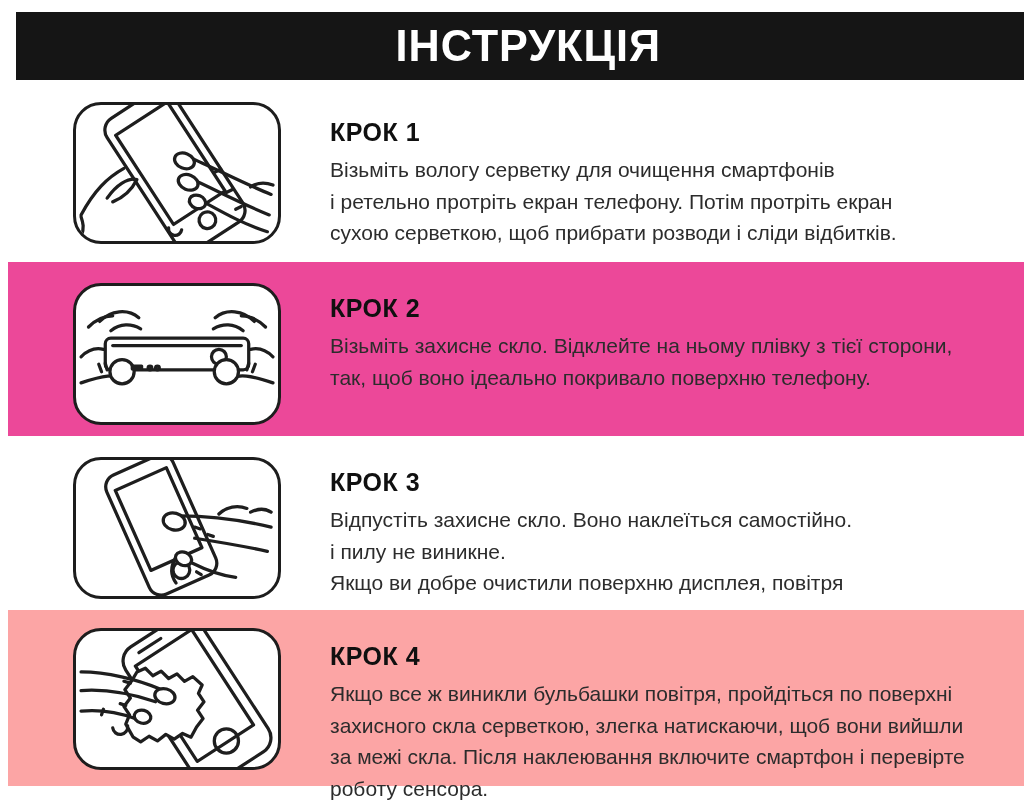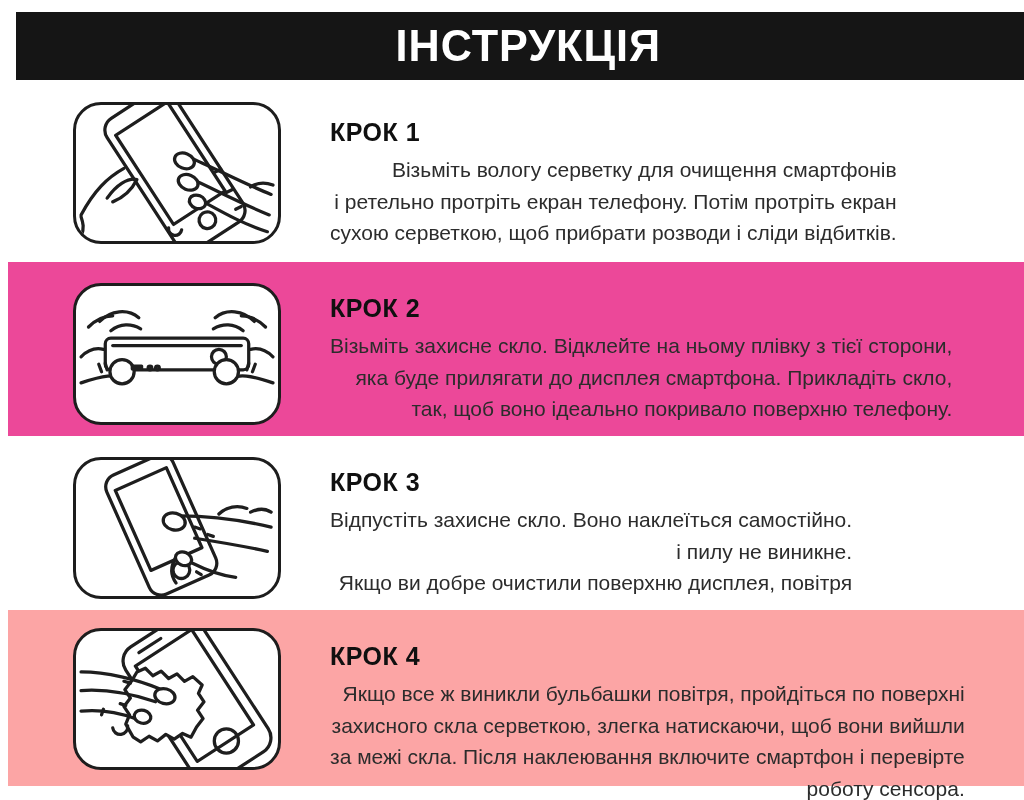--- a/index.html
+++ b/index.html
@@ -21,21 +21,21 @@
          border:3px solid #1d1d1d;border-radius:28px;overflow:hidden;}
   .band.b1 .illus{top:22px;}
   .band.b4 .illus{top:18px;}
   .illus svg{display:block;width:100%;height:100%;}
   .ink{fill:none;stroke:#1e1e1e;stroke-width:3.5;stroke-linecap:round;stroke-linejoin:round;}
   .ink-fill{fill:#ffffff;stroke:#1e1e1e;stroke-width:3.5;stroke-linecap:round;stroke-linejoin:round;}
 
   .txt{position:absolute;left:322px;top:32px;}
   .band.b1 .txt{top:38px;}
   .txt h2{margin:0 0 7px 0;font-size:25px;font-weight:bold;color:#101010;letter-spacing:.5px;}
-  .txt .line{font-size:21px;line-height:31.5px;color:#2c2c2c;white-space:nowrap;text-align:right;}
+  .txt .line{font-size:21px;line-height:31.5px;color:#2c2c2c;white-space:nowrap;}
 </style>
 </head>
 <body>
 
 <div class="stage">
 
   <div class="banner">
     <h1>ІНСТРУКЦІЯ</h1>
   </div>
 
@@ -94,21 +94,20 @@
         <circle class="ink" cx="84" cy="88" r="2"></circle>
         <path class="ink" d="M24,92 l-3,-8"></path>
         <path class="ink" d="M30,90 l-2,-7"></path>
         <path class="ink" d="M186,92 l3,-8"></path>
         <path class="ink" d="M180,90 l2,-7"></path>
       </svg>
     </div>
     <div class="txt">
       <h2>КРОК 2</h2>
       <div class="line">Візьміть захисне скло. Відклейте на ньому плівку з тієї сторони,</div>
-      <div class="line">яка буде прилягати до дисплея смартфона. Прикладіть скло,</div>
       <div class="line">так, щоб воно ідеально покривало поверхню телефону.</div>
     </div>
   </div>
 
   <div class="band b3">
     <div class="illus">
       <svg viewBox="0 0 210 146">
         <g transform="rotate(-24 88 72)">
           <rect class="ink" x="50" y="0" width="78" height="140" rx="14"></rect>
           <rect class="ink" x="59" y="16" width="60" height="94"></rect>

